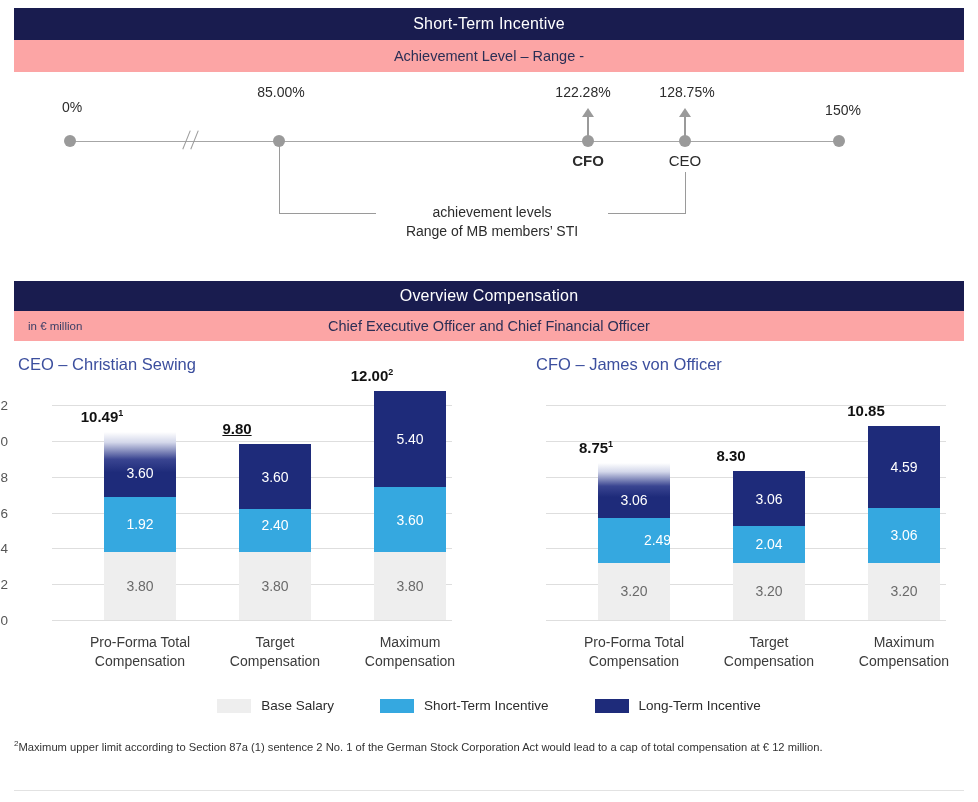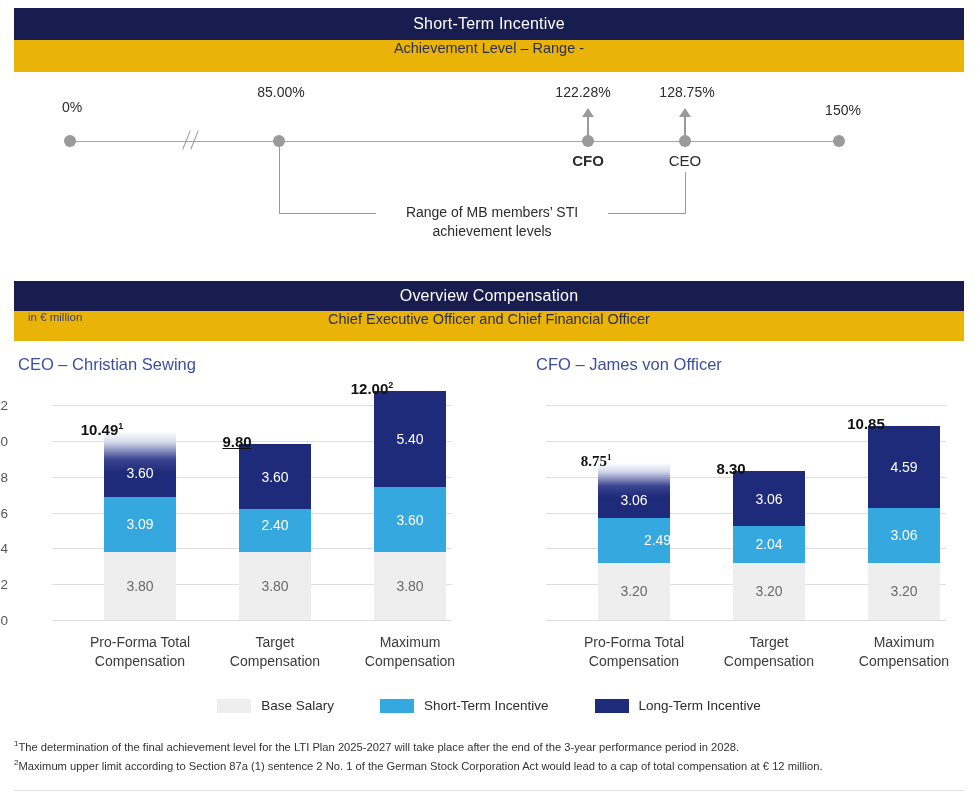--- a/index.html
+++ b/index.html
@@ -17,23 +17,23 @@
   .bar-navy {
     position: absolute;
     background: #191c4f;
     color: #ffffff;
     display: flex; align-items: center; justify-content: center;
     font-size: 16px;
     letter-spacing: .2px;
   }
   .bar-lightblue {
     position: absolute;
-    background: #eab308;
+    background: #fca5a5;
     color: #2b2f55;
-    display: flex; justify-content: center;
+    display: flex; align-items: center; justify-content: center;
     font-size: 14.5px;
   }
   .bar-lightblue .unit {
     position: absolute;
     left: 14px;
     font-size: 11.5px;
     color: #3a3f66;
   }
 
   
@@ -94,21 +94,21 @@
     font-size: 14px;
   }
   .seg.base { background: #eeeeee; color: #6a6a6a; }
   .seg.sti  { background: #35a8e0; color: #ffffff; }
   .seg.lti  { background: #1e2b7a; color: #ffffff; }
   .seg.lti.faded {
     background: linear-gradient(to bottom, #ffffff 0%, #d3d7ea 16%, #3a4591 42%, #1e2b7a 62%, #1e2b7a 100%);
   }
   .bar-total {
     position: absolute; width: 100%; text-align: center;
-    font-size: 15px; font-weight: bold; color: #111111; white-space: nowrap; margin-top: 13px;
+    font-size: 15px; font-weight: bold; color: #111111; white-space: nowrap;
   }
   .bar-total sup { font-size: 9px; font-weight: bold; vertical-align: super; }
   .cat-label {
     position: absolute; text-align: center; font-size: 14px;
     color: #3b3b3b; line-height: 19px;
   }
 
   
   .legend {
     position: absolute; left: 0; top: 698px; width: 978px;
@@ -169,22 +169,22 @@
     <div class="arrow-stem" style="left:685px; top:28px; height:24px;"></div>
     <div class="arrow-up" style="left:685px; top:22px;"></div>
     <div class="role-label" style="left:685px; top:66px;">CEO</div>
 
     <div class="leader" style="left:279px; top:55px;  width:1.4px; height:73px;"></div>
     <div class="leader" style="left:279px; top:127px; width:97px;  height:1.4px;"></div>
     <div class="leader" style="left:685px; top:86px;  width:1.4px; height:42px;"></div>
     <div class="leader" style="left:608px; top:127px; width:78px;  height:1.4px;"></div>
 
     <div class="callout-text" style="left:492px; top:117px;">
+      <div>achievement levels</div>
       <div>Range of MB members’ STI</div>
-      <div>achievement levels</div>
     </div>
   </div>
 
   <div class="bar-navy" style="left:14px; top:281px; width:950px; height:30px;">
     <span>Overview Compensation</span>
   </div>
   <div class="bar-lightblue" style="left:14px; top:311px; width:950px; height:30px;">
     <span class="unit">in € million</span>
     <span>Chief Executive Officer and Chief Financial Officer</span>
   </div>
@@ -197,21 +197,21 @@
         <div class="gridline" style="top: 143.333px; width: 400px;"></div>
         <div class="gridline" style="top: 107.5px; width: 400px;"></div>
         <div class="gridline" style="top: 71.6667px; width: 400px;"></div>
         <div class="gridline" style="top: 35.8333px; width: 400px;"></div>
         <div class="gridline" style="top: 0px; width: 400px;"></div>
         <div class="bar-group" style="left: 52px; width: 72px; height: 187.946px;">
           <div class="seg base" style="bottom: 0px; height: 68.0833px;">
             <span>3.80</span>
           </div>
           <div class="seg sti" style="bottom: 68.0833px; height: 55.3625px;">
-            <span>3.09</span>
+            <span>1.92</span>
           </div>
           <div class="seg lti faded" style="bottom: 123.446px; height: 64.5px;">
             <span style="margin-top: 18px;">3.60</span>
           </div>
         </div>
         <div class="bar-group" style="left: 187px; width: 72px; height: 175.583px;">
           <div class="seg base" style="bottom: 0px; height: 68.0833px;">
             <span>3.80</span>
           </div>
           <div class="seg sti" style="bottom: 68.0833px; height: 54px;">
@@ -293,21 +293,21 @@
             <span>3.20</span>
           </div>
           <div class="seg sti" style="bottom: 57.3333px; height: 54.825px;">
             <span>3.06</span>
           </div>
           <div class="seg lti" style="bottom: 112.158px; height: 82.2375px;">
             <span>4.59</span>
           </div>
         </div>
       </div>
-      <div class="bar-total" style="left: 52px; top: 84.2292px; width: 72px; font-family: Liberation Serif, serif;"><span>8.75</span><sup>1</sup></div>
+      <div class="bar-total" style="left: 52px; top: 84.2292px; width: 72px;"><span>8.75</span><sup>1</sup></div>
       <div class="cat-label" style="left: 52px; top: 278px; width: 148px;">
         <div>Pro-Forma Total</div>
         <div>Compensation</div>
       </div>
       <div class="bar-total" style="left: 187px; top: 92.2917px; width: 72px;"><span>8.30</span></div>
       <div class="cat-label" style="left: 187px; top: 278px; width: 148px;">
         <div>Target</div>
         <div>Compensation</div>
       </div>
       <div class="bar-total" style="left: 322px; top: 46.6042px; width: 72px;"><span>10.85</span></div>
@@ -327,21 +327,18 @@
         <span class="legend-label">Short-Term Incentive</span>
       </div>
       <div class="legend-item">
         <span class="legend-swatch" style="background: rgb(30, 43, 122);"></span>
         <span class="legend-label">Long-Term Incentive</span>
       </div>
     </div>
 
   <div class="footnotes">
     <div class="footnote">
-      <sup>1</sup><span>The determination of the final achievement level for the LTI Plan 2025-2027 will take place after the end of the 3-year performance period in 2028.</span>
-    </div>
-    <div class="footnote">
       <sup>2</sup><span>Maximum upper limit according to Section 87a (1) sentence 2 No. 1 of the German Stock Corporation Act would lead to a cap of total compensation at € 12 million.</span>
     </div>
   </div>
 
   <div class="rule"></div>
 </div>
 
 </body></html>

